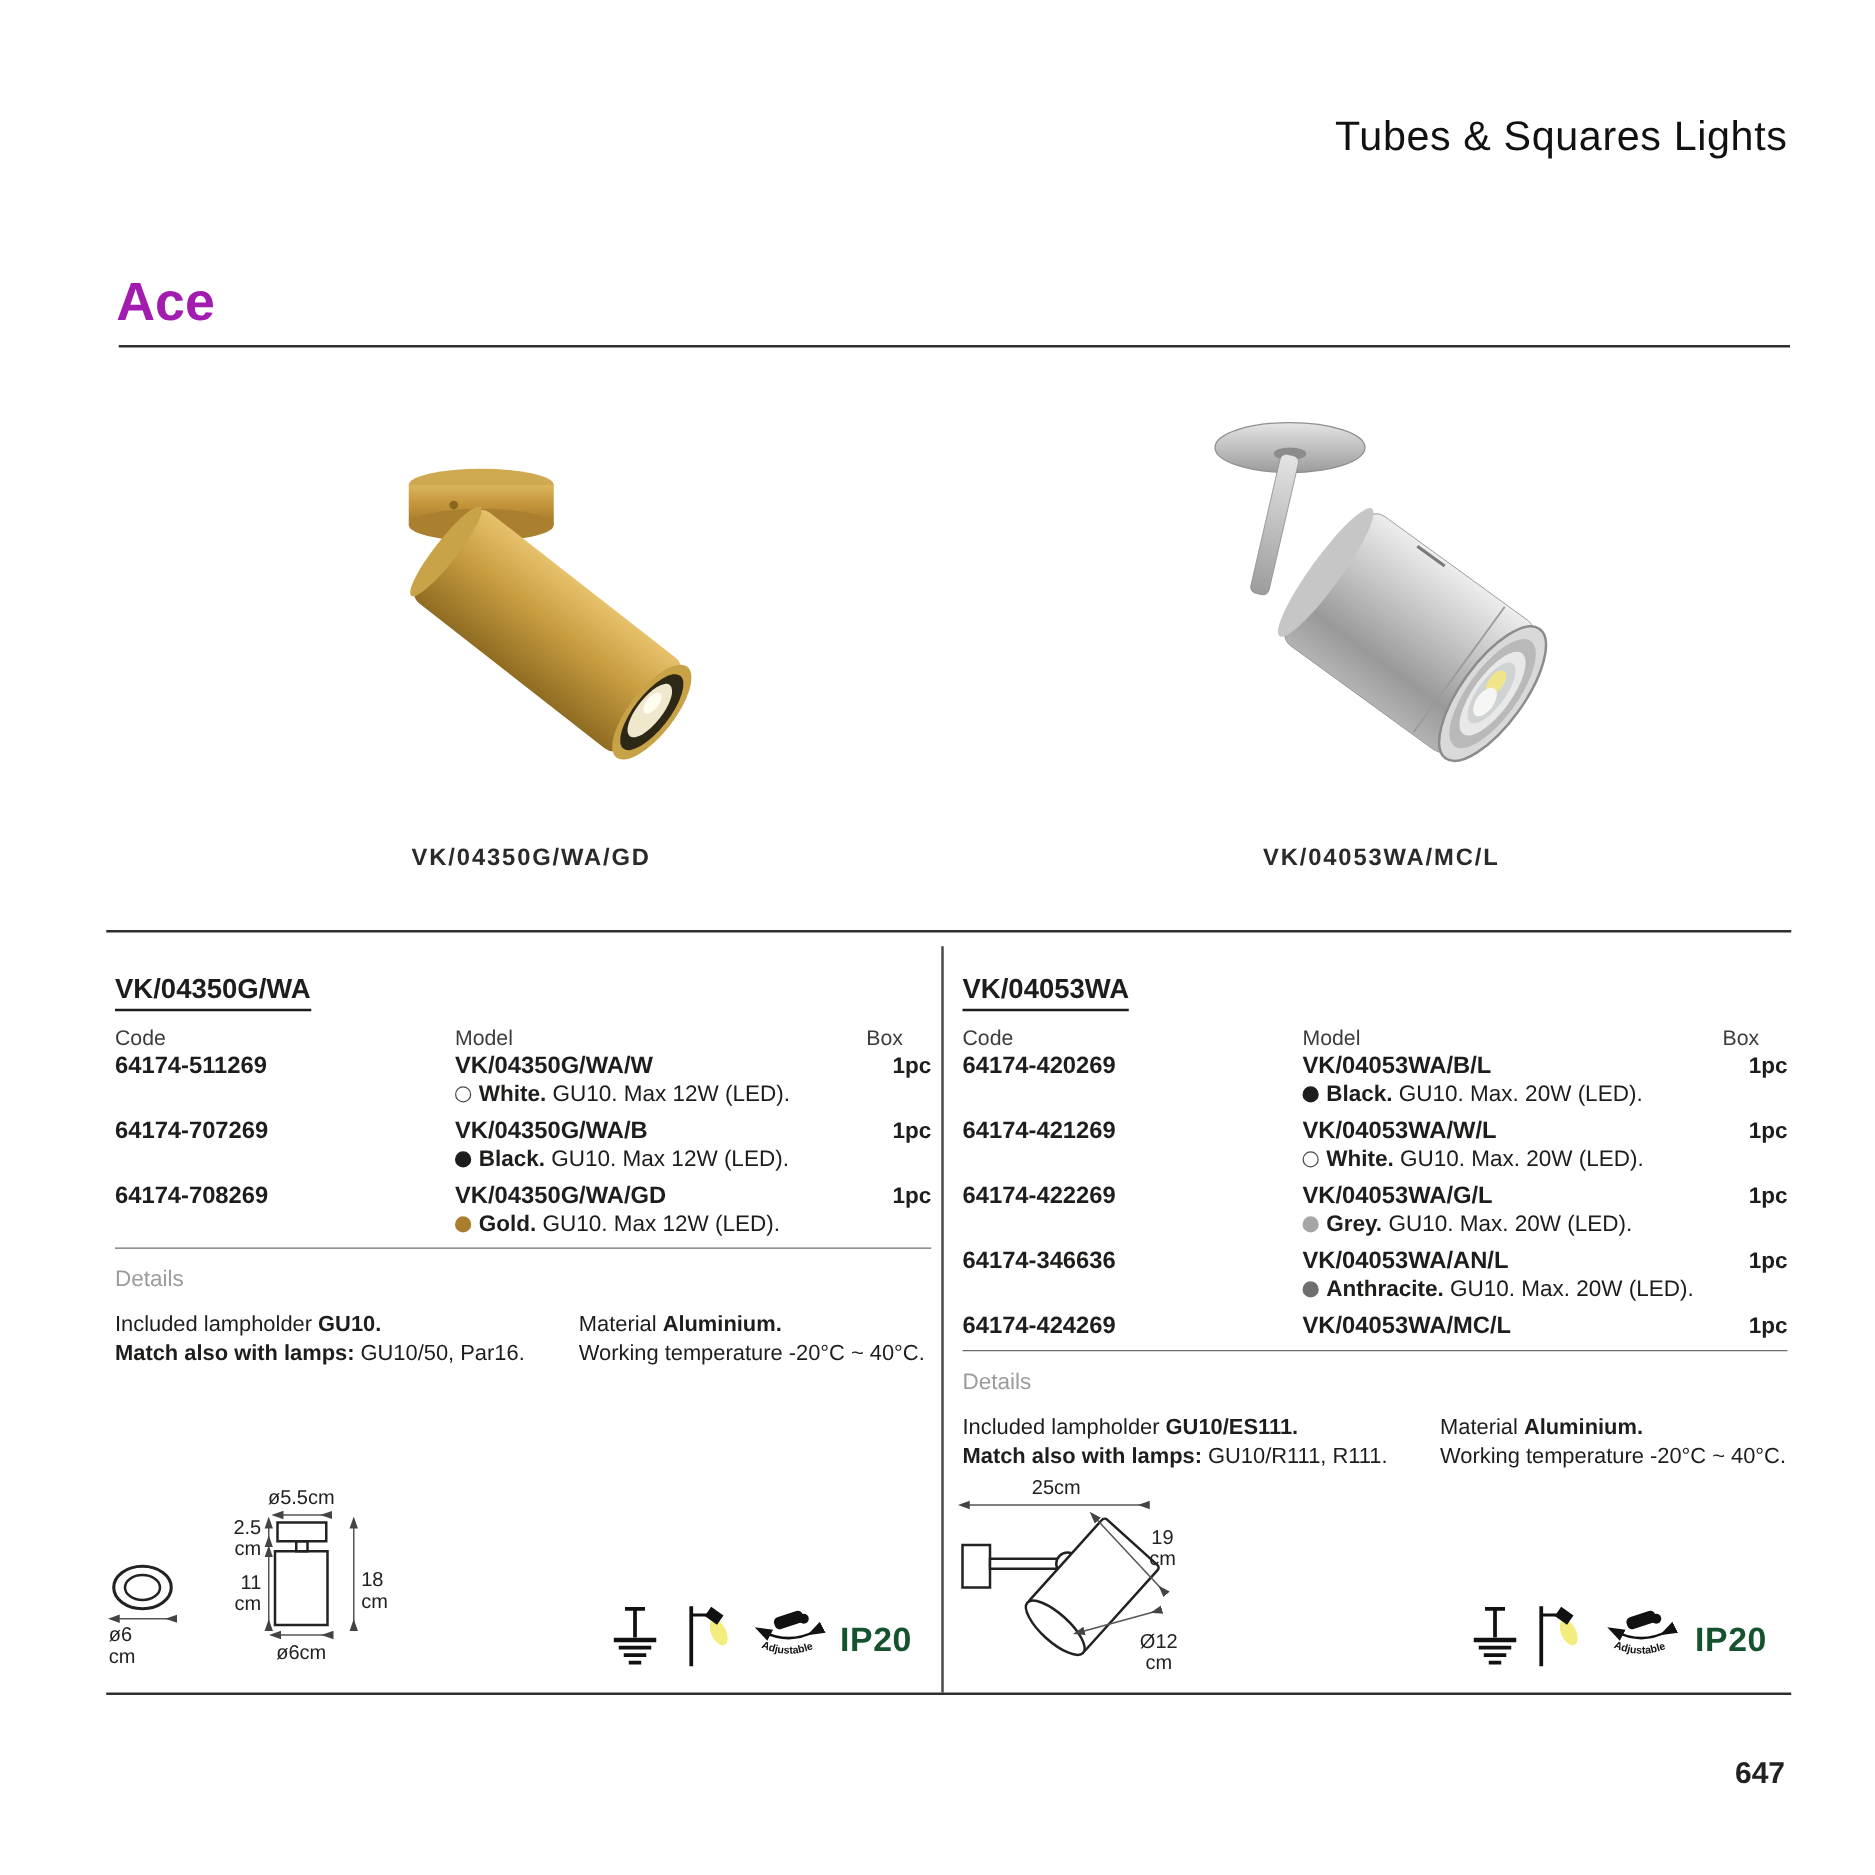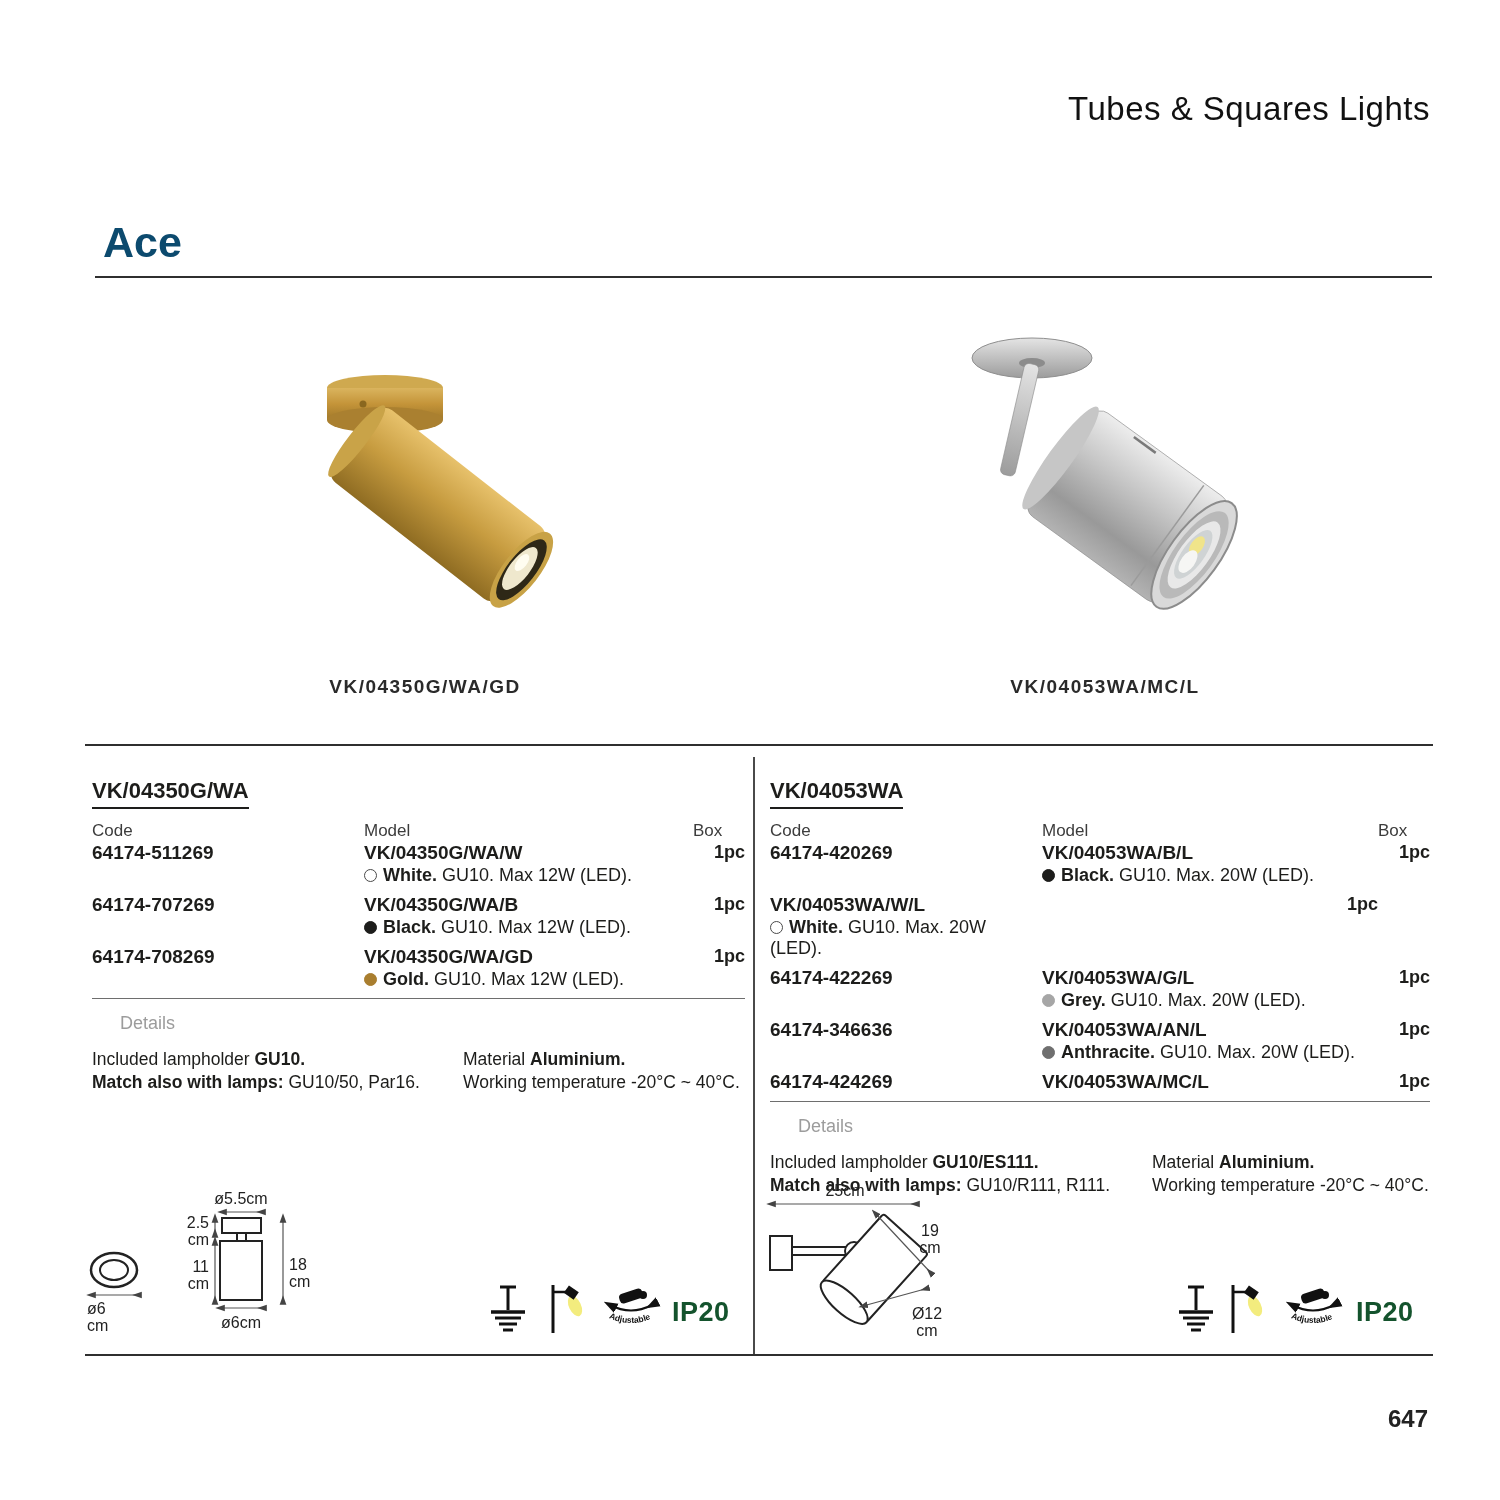--- a/index.html
+++ b/index.html
@@ -1,20 +1,20 @@
 <!DOCTYPE html>
 <html><head>
 <meta charset="utf-8">
 <style>
   html,body{margin:0;padding:0;background:#fff;}
   .page{position:relative;width:1500px;height:1500px;background:#ffffff;overflow:hidden;
         font-family:"Liberation Sans", sans-serif;color:#1d1d1b;}
   .header-title{position:absolute;top:90px;right:70px;font-size:33px;font-weight:400;
         letter-spacing:.5px;color:#111;}
-  .family{position:absolute;top:218px;left:103px;font-size:43px;font-weight:700;color:#0c4a6e;}
+  .family{position:absolute;top:218px;left:93px;font-size:43px;font-weight:700;color:#a21caf;}
   .rule{position:absolute;background:#2f2f2f;height:2px;}
   .rule-family{top:276px;left:95px;width:1337px;}
   .rule-top{top:744px;left:85px;width:1348px;}
   .rule-bottom{top:1354px;left:85px;width:1348px;}
   .vdivider{position:absolute;left:753px;top:757px;width:2px;height:597px;background:#4a4a4a;}
   .caption{position:absolute;top:676px;width:300px;text-align:center;font-size:19px;
         font-weight:600;letter-spacing:1.5px;color:#2a2a2a;}
   .cap-left{left:275px;} .cap-right{left:955px;}
   .photo{position:absolute;}
   .photo-left{left:285px;top:350px;width:280px;height:260px;}
@@ -31,21 +31,21 @@
   .prow{display:grid;grid-template-columns:272px 1fr 52px;margin-bottom:8px;}
   .code{font-size:19px;font-weight:700;}
   .modelcell{line-height:21px;}
   .model{font-size:19px;font-weight:700;}
   .spec{font-size:18px;margin-top:2px;}
   .spec b{font-weight:700;}
   .dot{display:inline-block;width:13px;height:13px;border-radius:50%;border:1.5px solid #555;
         margin-right:6px;vertical-align:-1px;box-sizing:border-box;}
   .boxv{font-size:18px;font-weight:600;text-align:right;}
   .details-rule{height:1px;background:#6e6e6e;margin:8px 0 14px 0;}
-  .details-label{font-size:18px;color:#9c9c9c;margin-bottom:14px;margin-left:28px;}
+  .details-label{font-size:18px;color:#9c9c9c;margin-bottom:14px;}
   .dgrid{display:grid;font-size:17.5px;line-height:23px;}
   .dgrid-left{grid-template-columns:371px auto;}
   .dgrid-right{grid-template-columns:382px auto;}
   .bold{font-weight:700;}
   .pre{white-space:pre-line;}
 
   .dims{position:absolute;}
   .dims-left{left:75px;top:1188px;width:240px;height:160px;}
   .dims-right{left:755px;top:1180px;width:260px;height:170px;}
   .dims svg{position:absolute;left:0;top:0;}
@@ -195,20 +195,21 @@
     <div class="prow">
       <div class="code">64174-420269</div>
       <div class="modelcell">
         <div class="model">VK/04053WA/B/L</div>
         <div class="spec"><span class="dot" style="background: rgb(29, 29, 27); border-color: rgb(29, 29, 27);"></span><b>Black.</b> <span>GU10. Max. 20W (LED).</span></div>
       </div>
       <div class="boxv">1pc</div>
     </div>
 
     <div class="prow">
+      <div class="code">64174-421269</div>
       <div class="modelcell">
         <div class="model">VK/04053WA/W/L</div>
         <div class="spec"><span class="dot" style="background: rgb(255, 255, 255); border-color: rgb(74, 74, 74);"></span><b>White.</b> <span>GU10. Max. 20W (LED).</span></div>
       </div>
       <div class="boxv">1pc</div>
     </div>
 
     <div class="prow">
       <div class="code">64174-422269</div>
       <div class="modelcell">

